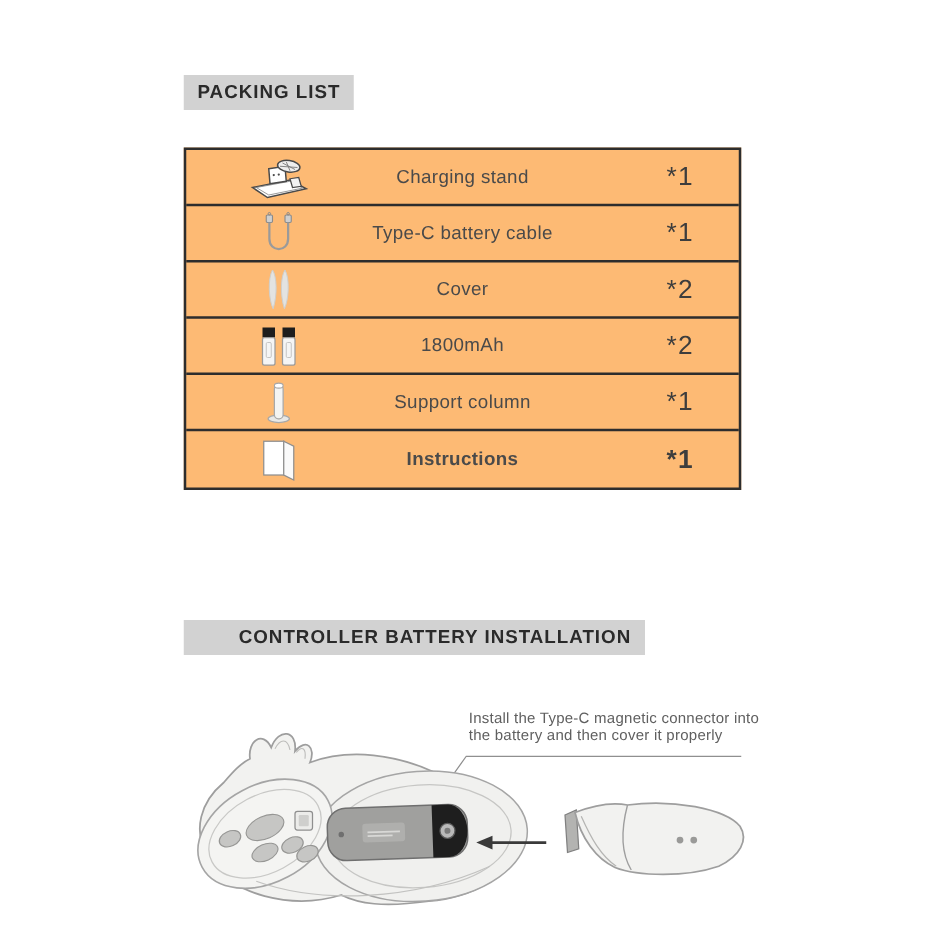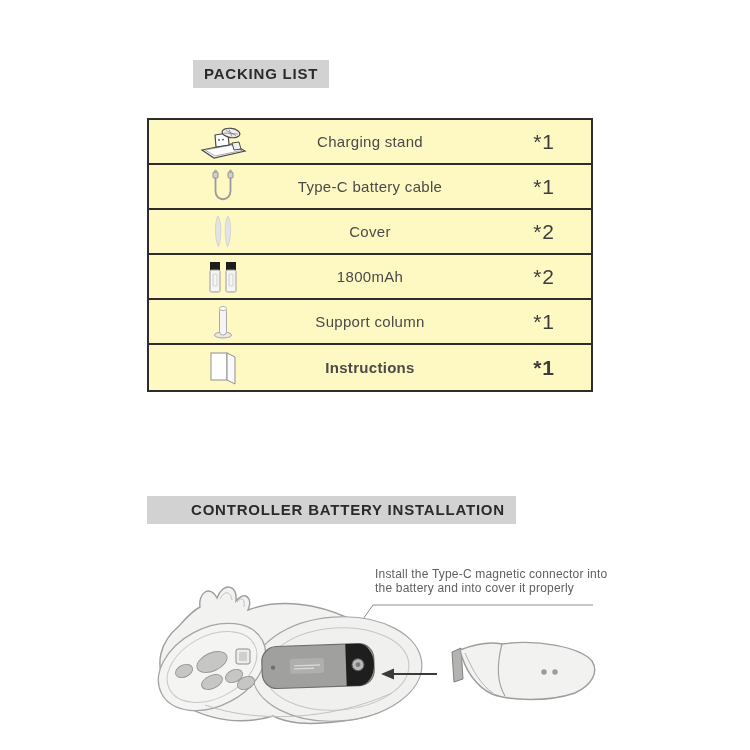--- a/index.html
+++ b/index.html
@@ -16,30 +16,30 @@
   .section-header {
     position: absolute;
     background: #d2d2d2;
     color: #2a2a2a;
     font-size: 15px;
     font-weight: bold;
     letter-spacing: 0.8px;
     padding: 5px 11px 6px 11px;
     white-space: nowrap;
   }
-  #packing-header { left: 147px; top: 60px; margin-left: 46px; }
+  #packing-header { left: 147px; top: 60px; }
   #install-header { left: 147px; top: 496px; padding-left: 44px; }
 
   
   .packing-table {
     position: absolute;
     left: 147px; top: 118px;
     width: 446px;
     border: 2px solid #2d2d2d;
-    background: #fef9c3;
+    background: #fdba74;
   }
   .packing-row {
     position: relative;
     height: 45px;
     border-bottom: 2px solid #2d2d2d;
   }
   .packing-row:last-child { border-bottom: none; font-weight: bold; }
   .row-icon {
     position: absolute;
     left: 46px; top: 50%;
@@ -172,21 +172,21 @@
       </span>
       <span class="row-label">Instructions</span>
       <span class="row-qty">*1</span>
     </div>
   </div>
 
   <div class="section-header" id="install-header">CONTROLLER BATTERY INSTALLATION</div>
 
   <div class="install-note">
     <div>Install the Type-C magnetic connector into</div>
-    <div>the battery and into cover it properly</div>
+    <div>the battery and then cover it properly</div>
   </div>
 
   <svg class="illustration" viewBox="0 0 560 185">
 
     <path d="M453,50 L233,50 L201,95" fill="none" stroke="#8f8f8f" stroke-width="1"></path>
 
     <g>
       <path d="M60,52
                C58,38 70,29 77,43
                C83,27 98,29 96,46

